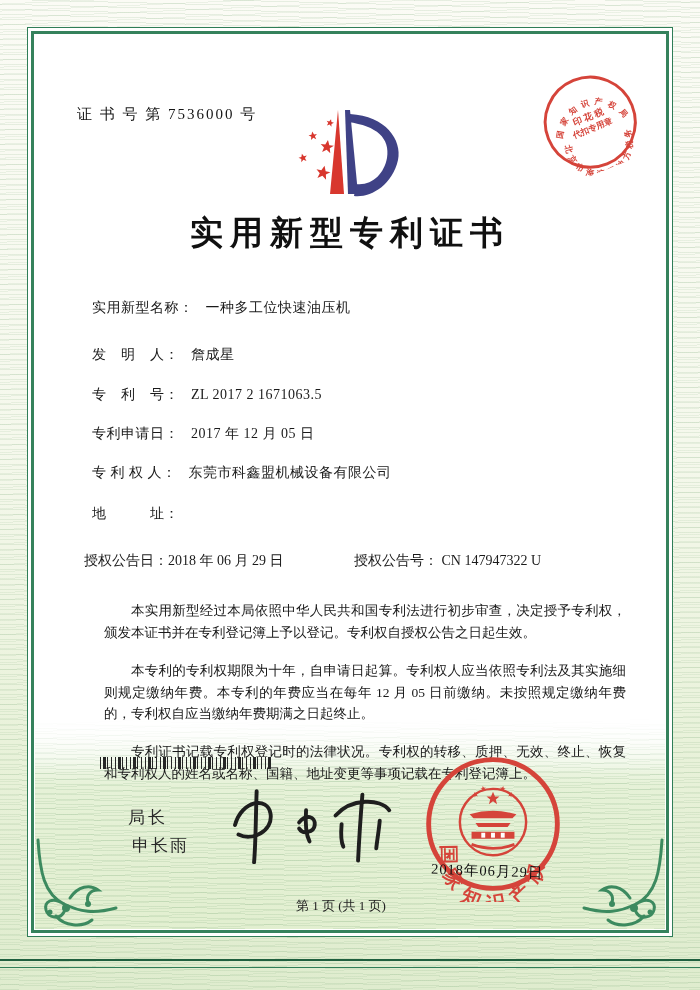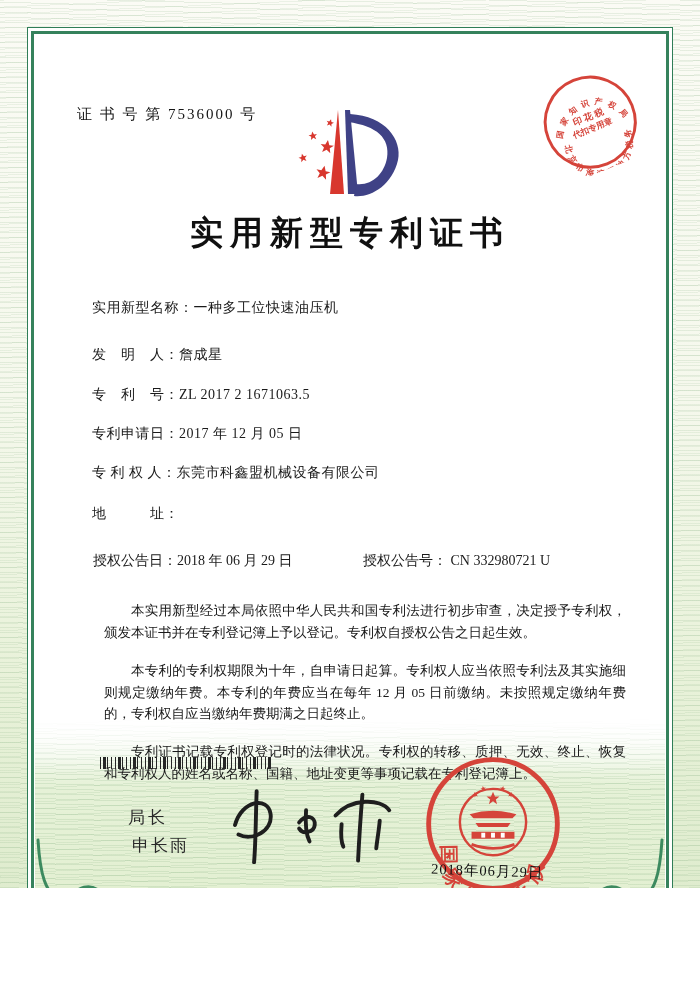--- a/index.html
+++ b/index.html
@@ -1,40 +1,40 @@
 <!DOCTYPE html>
 <html><head>
 <meta charset="utf-8">
 <style>
   html,body{margin:0;padding:0;}
   body{width:700px;height:990px;font-family:"Liberation Serif","DejaVu Serif",serif;}
-  .page{position:relative;width:700px;height:888px;overflow:hidden;
+  .page{position:relative;width:700px;height:990px;overflow:hidden;
     background:linear-gradient(180deg,#fbfbf5 0%,#f5f8ec 45%,#e9f2da 75%,#dfecce 100%);}
   .texture{position:absolute;inset:0;pointer-events:none;
     background-image:
       repeating-linear-gradient(1.5deg, rgba(120,168,118,.16) 0 1px, rgba(0,0,0,0) 1px 5px),
       repeating-linear-gradient(-2.5deg, rgba(120,168,118,.12) 0 1px, rgba(0,0,0,0) 1px 7px);}
   .panel{position:absolute;left:27px;top:27px;width:644px;height:908px;background:#fff;
     border:1px solid #2f7d57;
     box-shadow: inset 0 0 0 3px #ffffff, inset 0 0 0 6px #35825c;}
   .bottom-tint{position:absolute;left:7px;right:7px;bottom:7px;height:210px;
     background-image:
       repeating-linear-gradient(1.5deg, rgba(120,168,118,.18) 0 1px, rgba(0,0,0,0) 1px 5px),
       repeating-linear-gradient(-2.5deg, rgba(120,168,118,.14) 0 1px, rgba(0,0,0,0) 1px 7px),
       linear-gradient(180deg, rgba(227,240,211,0) 0%, rgba(227,240,211,.9) 32%, #e2efd0 100%);
     -webkit-mask-image:linear-gradient(180deg,transparent 0,#000 55px,#000 100%);
     mask-image:linear-gradient(180deg,transparent 0,#000 55px,#000 100%);}
   .abs{position:absolute;}
   .cert-number{left:77px;top:105px;font-size:15px;letter-spacing:2px;color:#151515;}
   .page-title{left:0;right:0;top:211px;text-align:center;font-size:33px;font-weight:bold;
     letter-spacing:7px;color:#101010;}
-  .field{left:92px;font-size:14px;color:#1a1a1a;display:flex;align-items:flex-end;line-height:1.35;}
+  .field{left:92px;font-size:14px;color:#1a1a1a;display:flex;align-items:flex-end;line-height:1.35;gap:12px;}
   .field .lbl{white-space:pre;letter-spacing:.5px;}
   .field .val{letter-spacing:.5px;}
-  .grant-row{left:93px;top:552px;right:50px;font-size:14px;color:#1a1a1a;display:flex;}
+  .grant-row{left:84px;top:552px;right:50px;font-size:14px;color:#1a1a1a;display:flex;}
   .grant-right{position:absolute;left:270px;top:0;}
   .body-text{left:88px;right:58px;top:584px;font-size:13.5px;line-height:1.62;color:#181818;
     text-align:justify;}
   .body-text p{margin:16px;text-indent:2em;}
   .barcode{left:100px;top:757px;width:171px;height:12px;
     background-image:
       repeating-linear-gradient(90deg,#262626 0 1px,transparent 1px 3px,#262626 3px 6px,transparent 6px 7px,#262626 7px 8px,transparent 8px 11px,#262626 11px 12px,transparent 12px 15px);}
   .signer-title{left:100px;top:806px;font-size:17px;letter-spacing:3px;color:#2a2a2a;
     font-family:"Liberation Sans","DejaVu Sans",sans-serif;margin-left:28px;}
   .signer-name{left:100px;top:834px;font-size:17px;letter-spacing:2px;color:#2a2a2a;
@@ -122,21 +122,21 @@
   </div>
   <div class="abs field" style="top:505px">
     <span class="lbl">地　　　址：</span>
   </div>
 
   <div class="abs grant-row">
     <span>授权公告日：</span>
     <span>2018 年 06 月 29 日</span>
     <span class="grant-right">
       <span>授权公告号：</span>
-      <span>CN 332980721 U</span>
+      <span>CN 147947322 U</span>
     </span>
   </div>
 
   <div class="abs body-text">
     <p>本实用新型经过本局依照中华人民共和国专利法进行初步审查，决定授予专利权，颁发本证书并在专利登记簿上予以登记。专利权自授权公告之日起生效。</p>
     <p>本专利的专利权期限为十年，自申请日起算。专利权人应当依照专利法及其实施细则规定缴纳年费。本专利的年费应当在每年 12 月 05 日前缴纳。未按照规定缴纳年费的，专利权自应当缴纳年费期满之日起终止。</p>
     <p>专利证书记载专利权登记时的法律状况。专利权的转移、质押、无效、终止、恢复和专利权人的姓名或名称、国籍、地址变更等事项记载在专利登记簿上。</p>
   </div>
 
   <div class="abs barcode"></div>

